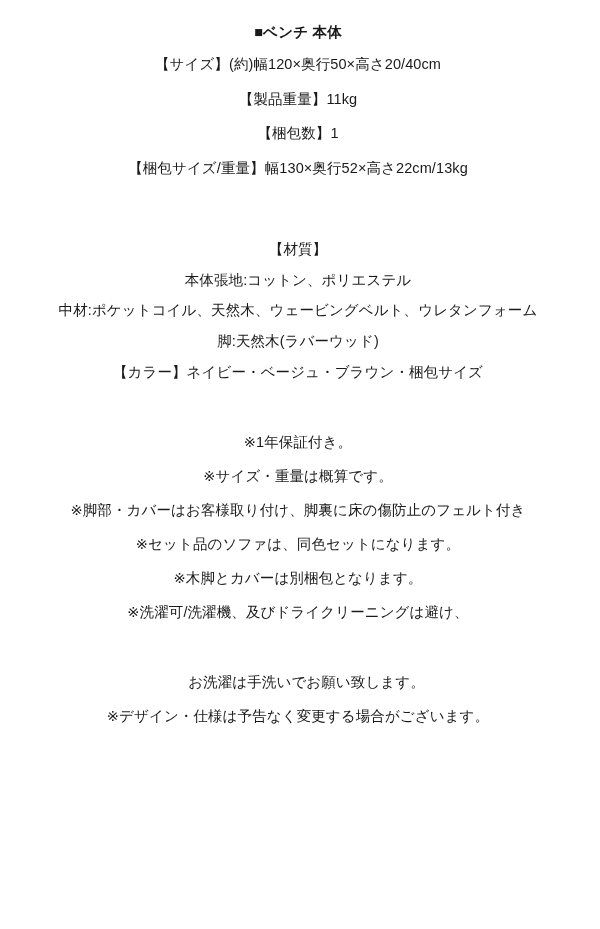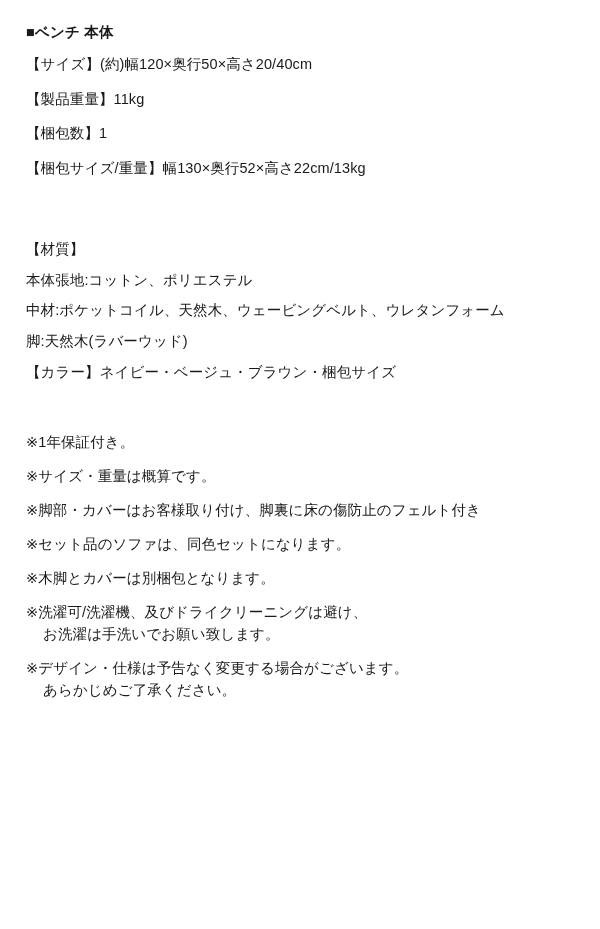--- a/index.html
+++ b/index.html
@@ -12,22 +12,23 @@
     height: 929px;
     font-family: "Liberation Sans", "DejaVu Sans", sans-serif;
     color: #1a1a1a;
     -webkit-font-smoothing: antialiased;
   }
   .page {
     position: relative;
     width: 600px;
     height: 929px;
     box-sizing: border-box;
-    padding: 22px 24px 0 26px;
+    padding: 22px 24px 0 20px;
     background: #ffffff;
+    text-align: center;
   }
   .section {
     margin: 0;
   }
   .sec-head {
     font-size: 14.5px;
     font-weight: bold;
     line-height: 1.5;
     margin: 0 0 10px 0;
     letter-spacing: 0.2px;
@@ -52,20 +53,21 @@
   }
   .note {
     font-size: 14.5px;
     line-height: 1.52;
     margin: 0 0 12px 0;
     letter-spacing: 0.1px;
   }
   .note .cont {
     display: block;
     padding-left: 17px;
+    margin-top: 48px;
   }
 </style>
 </head>
 <body>
 
 <div class="page">
 
   <div class="section">
     <div class="sec-head">■ベンチ 本体</div>
     <div class="line bold">【サイズ】(約)幅120×奥行50×高さ20/40cm</div>
@@ -101,17 +103,16 @@
     </div>
     <div class="note">
       <span>※木脚とカバーは別梱包となります。</span>
     </div>
     <div class="note">
       <span>※洗濯可/洗濯機、及びドライクリーニングは避け、</span>
       <span class="cont">お洗濯は手洗いでお願い致します。</span>
     </div>
     <div class="note">
       <span>※デザイン・仕様は予告なく変更する場合がございます。</span>
-      <span class="cont">あらかじめご了承ください。</span>
     </div>
   </div>
 
 </div>
 
 </body></html>

